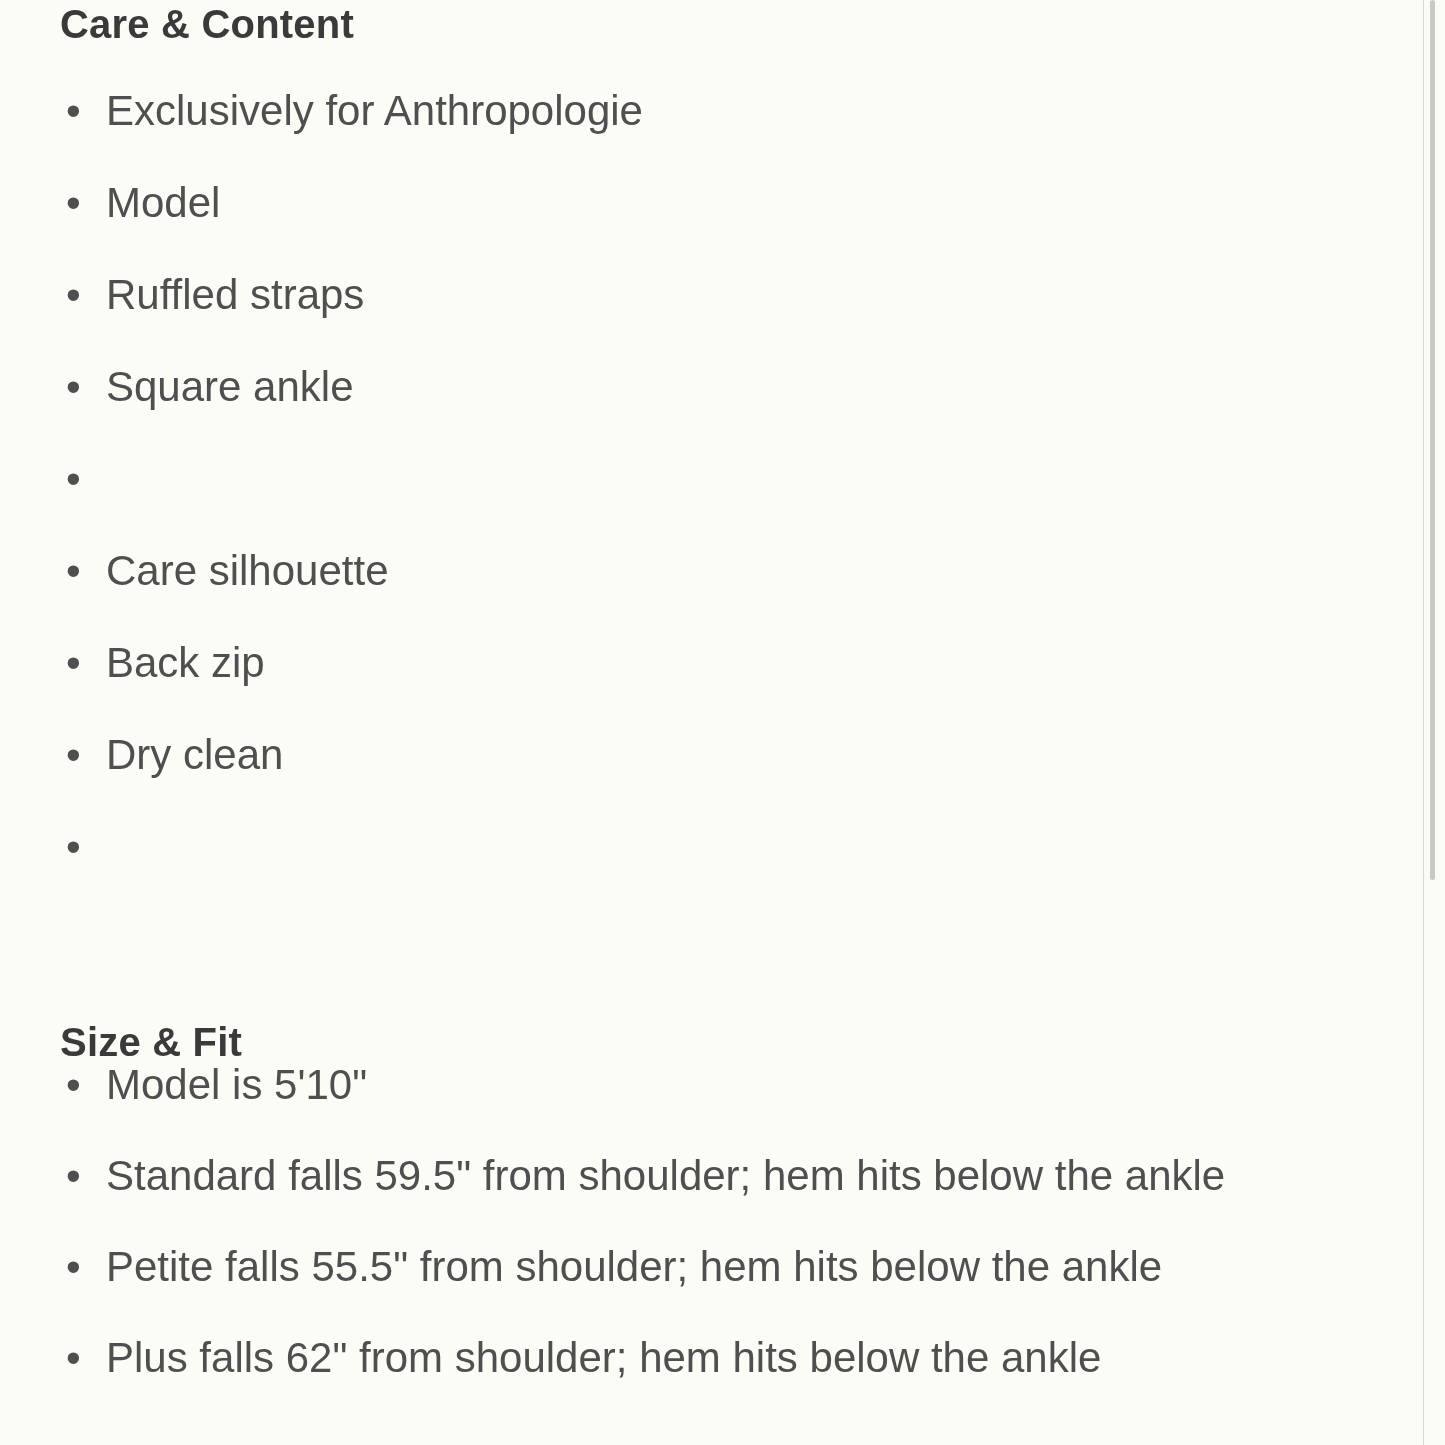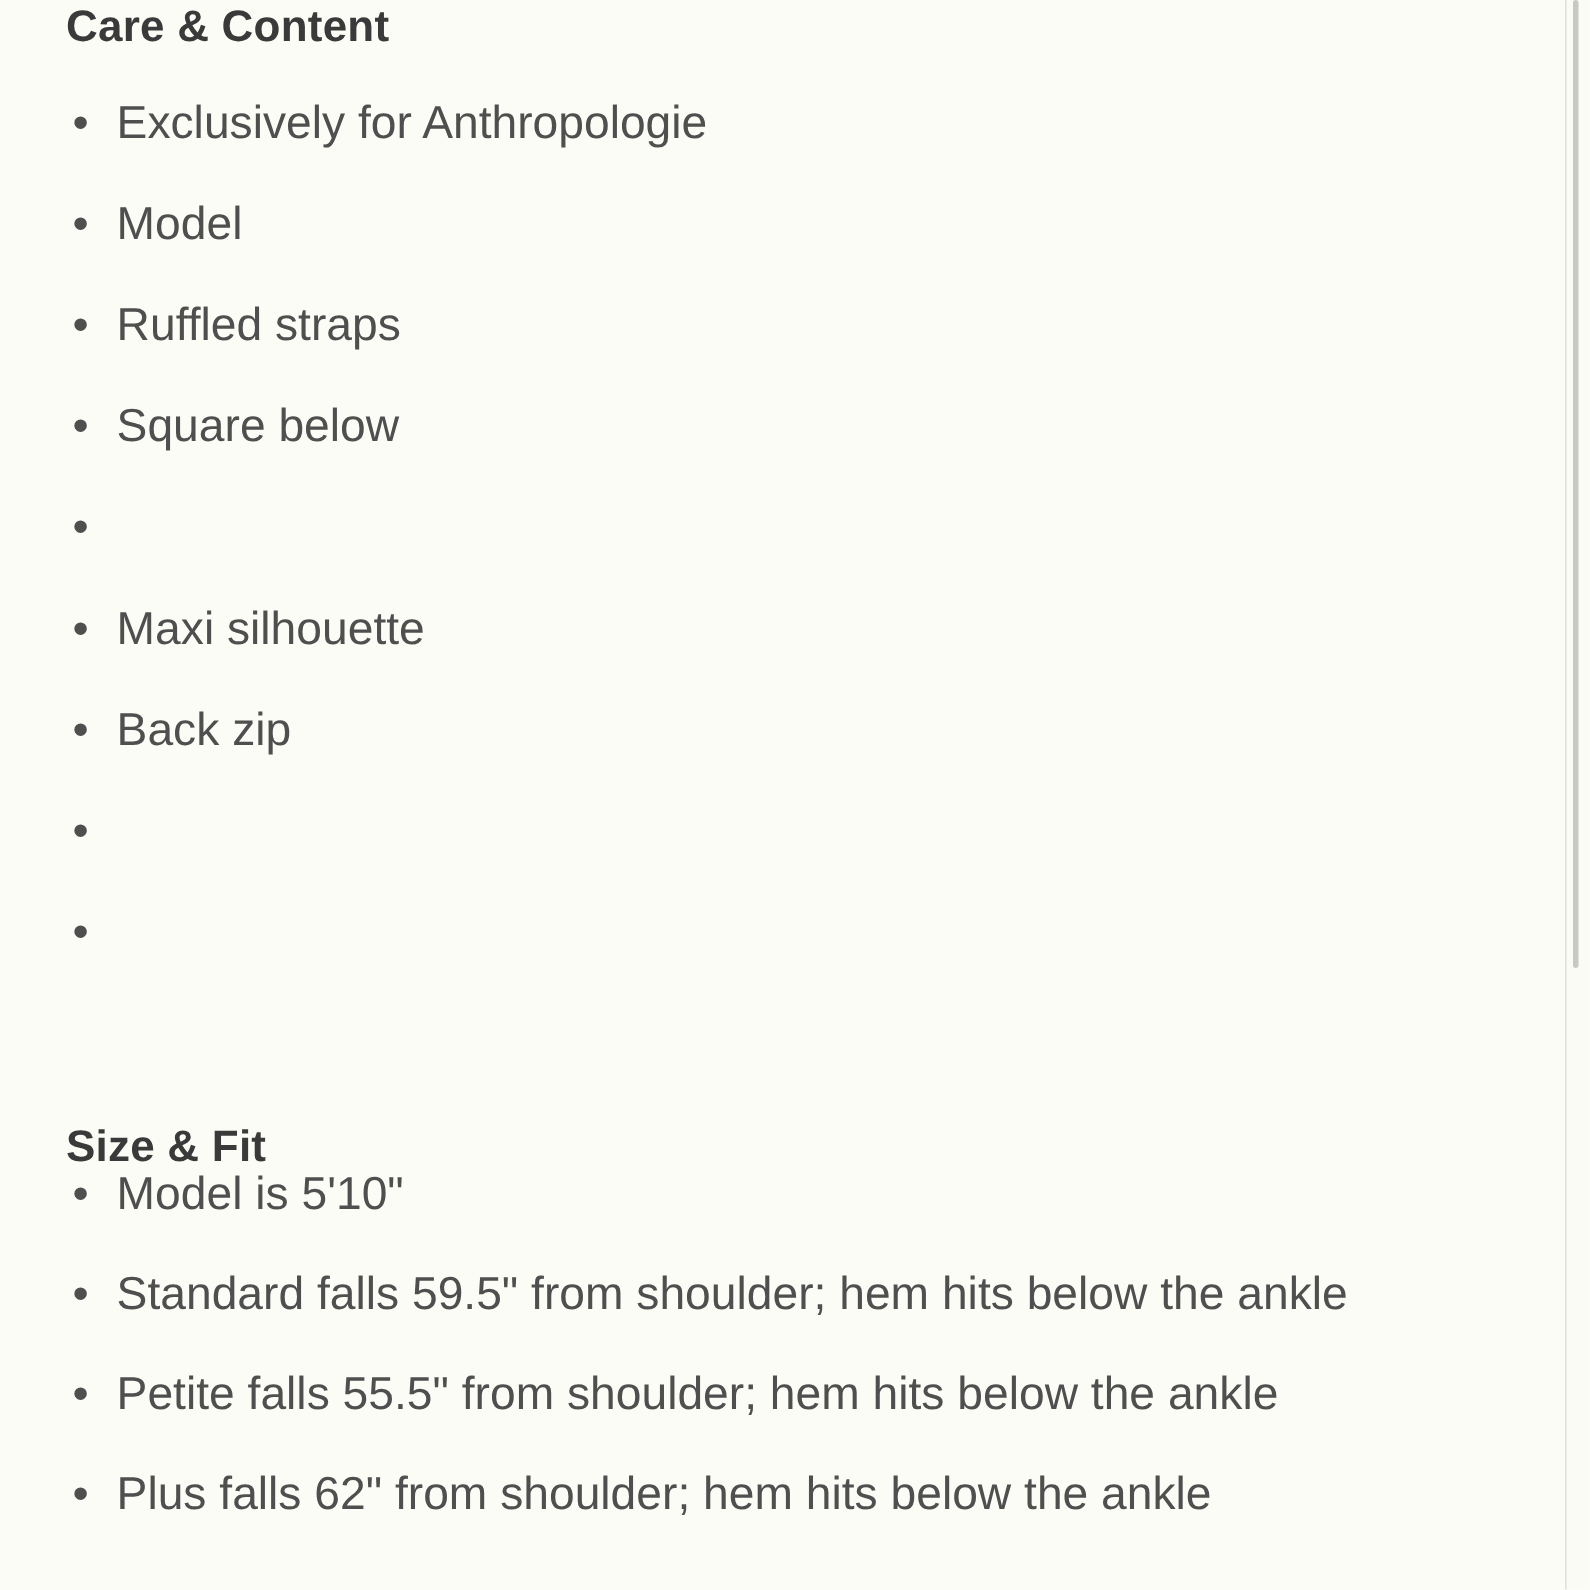--- a/index.html
+++ b/index.html
@@ -113,35 +113,36 @@
         <li class="bullet-item">
           <span class="dot">•</span>
           <span class="txt">Model</span>
         </li>
         <li class="bullet-item">
           <span class="dot">•</span>
           <span class="txt">Ruffled straps</span>
         </li>
         <li class="bullet-item">
           <span class="dot">•</span>
-          <span class="txt">Square below</span>
+          <span class="txt">Square ankle</span>
         </li>
         <li class="bullet-item">
           <span class="dot">•</span>
         </li>
         <li class="bullet-item">
           <span class="dot">•</span>
-          <span class="txt">Maxi silhouette</span>
+          <span class="txt">Care silhouette</span>
         </li>
         <li class="bullet-item">
           <span class="dot">•</span>
           <span class="txt">Back zip</span>
         </li>
         <li class="bullet-item">
           <span class="dot">•</span>
+          <span class="txt">Dry clean</span>
         </li>
         <li class="bullet-item">
           <span class="dot">•</span>
         </li>
       </ul>
     </div>
 
     <div class="section">
       <h2 class="section-title" id="size-title">Size &amp; Fit</h2>
 

